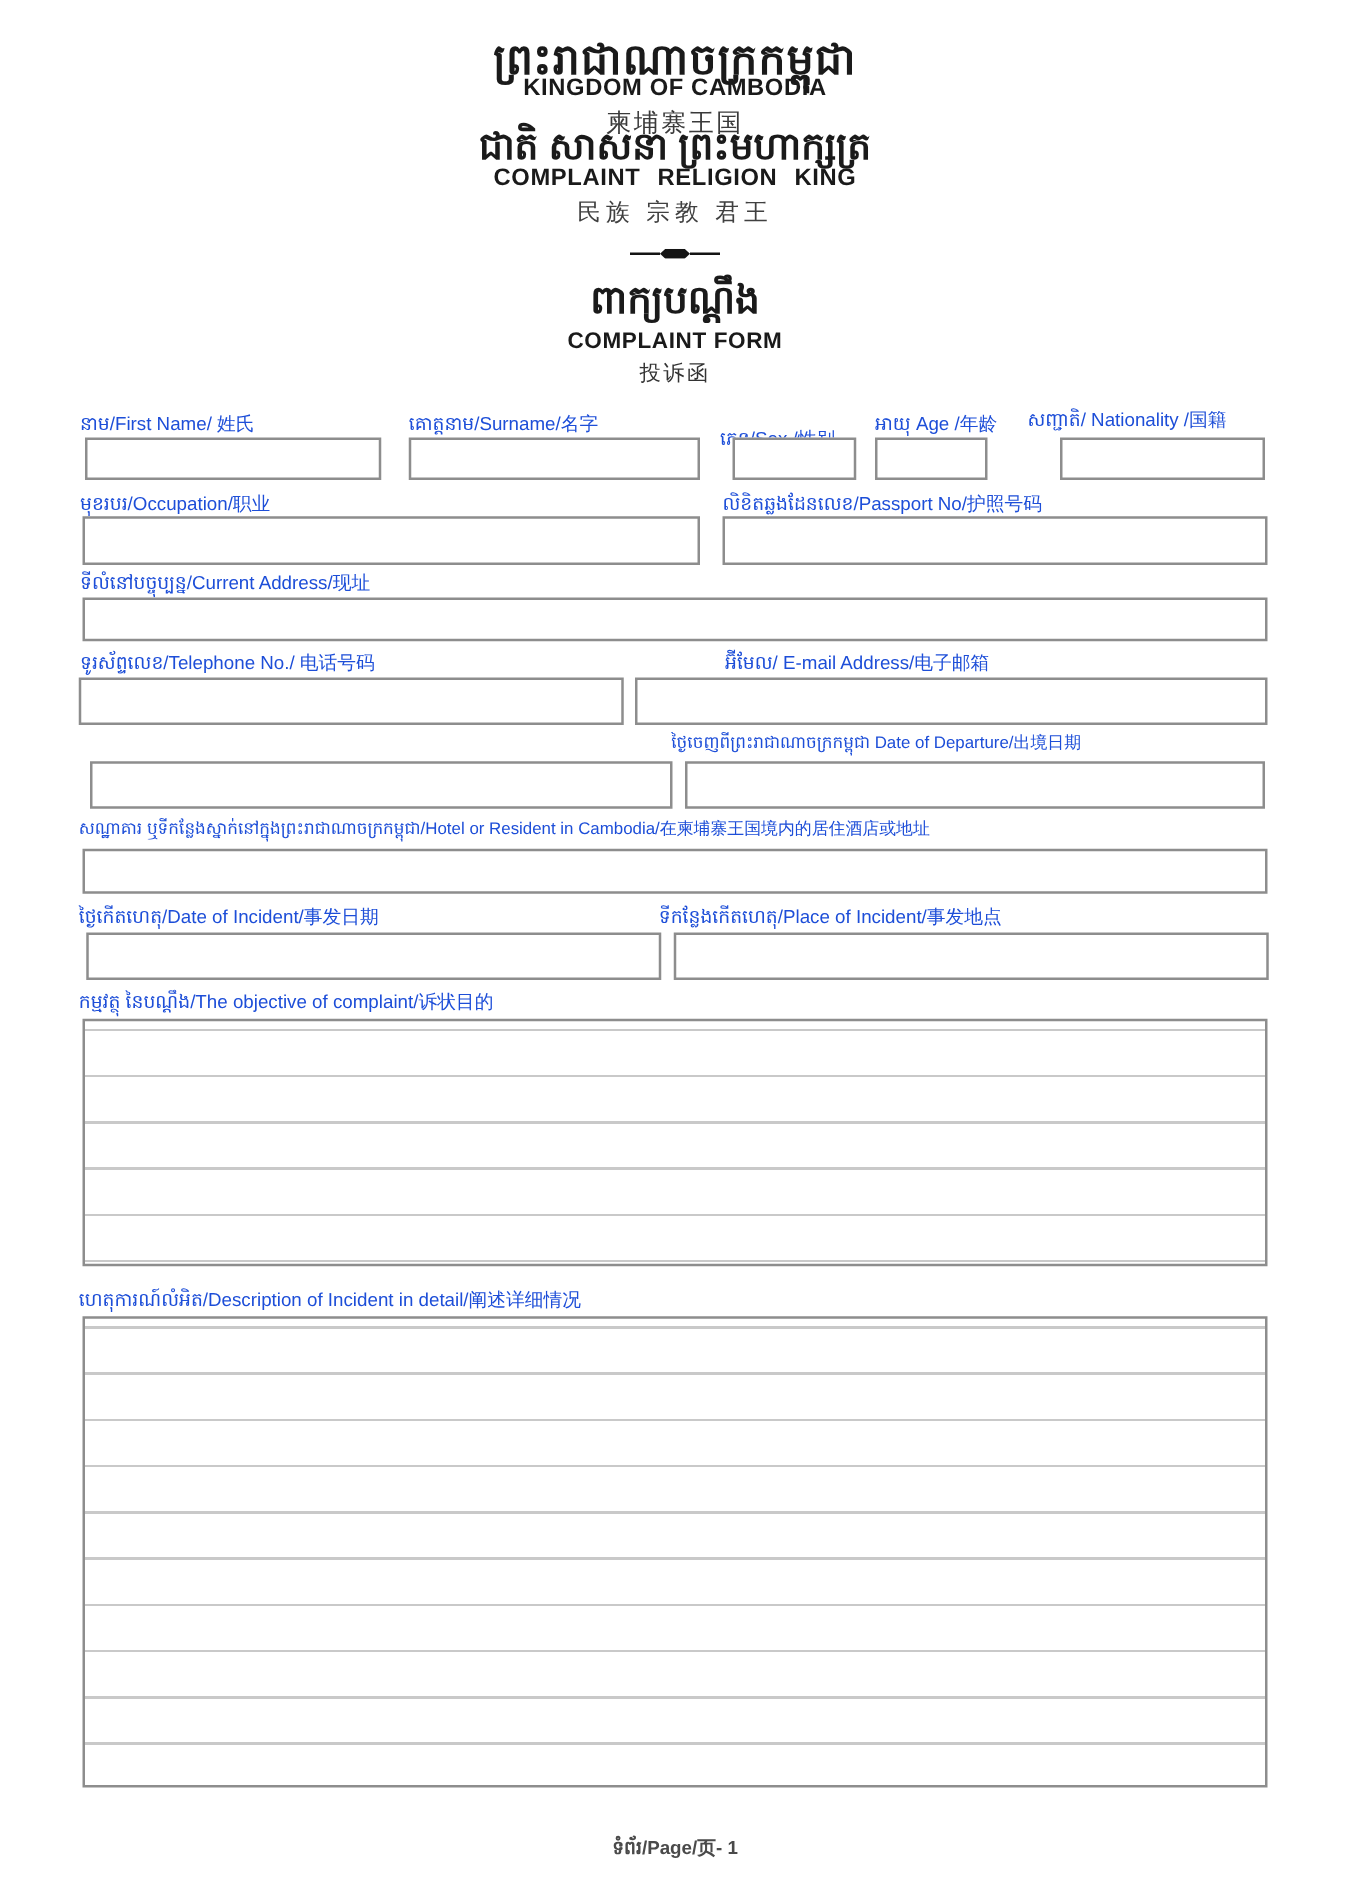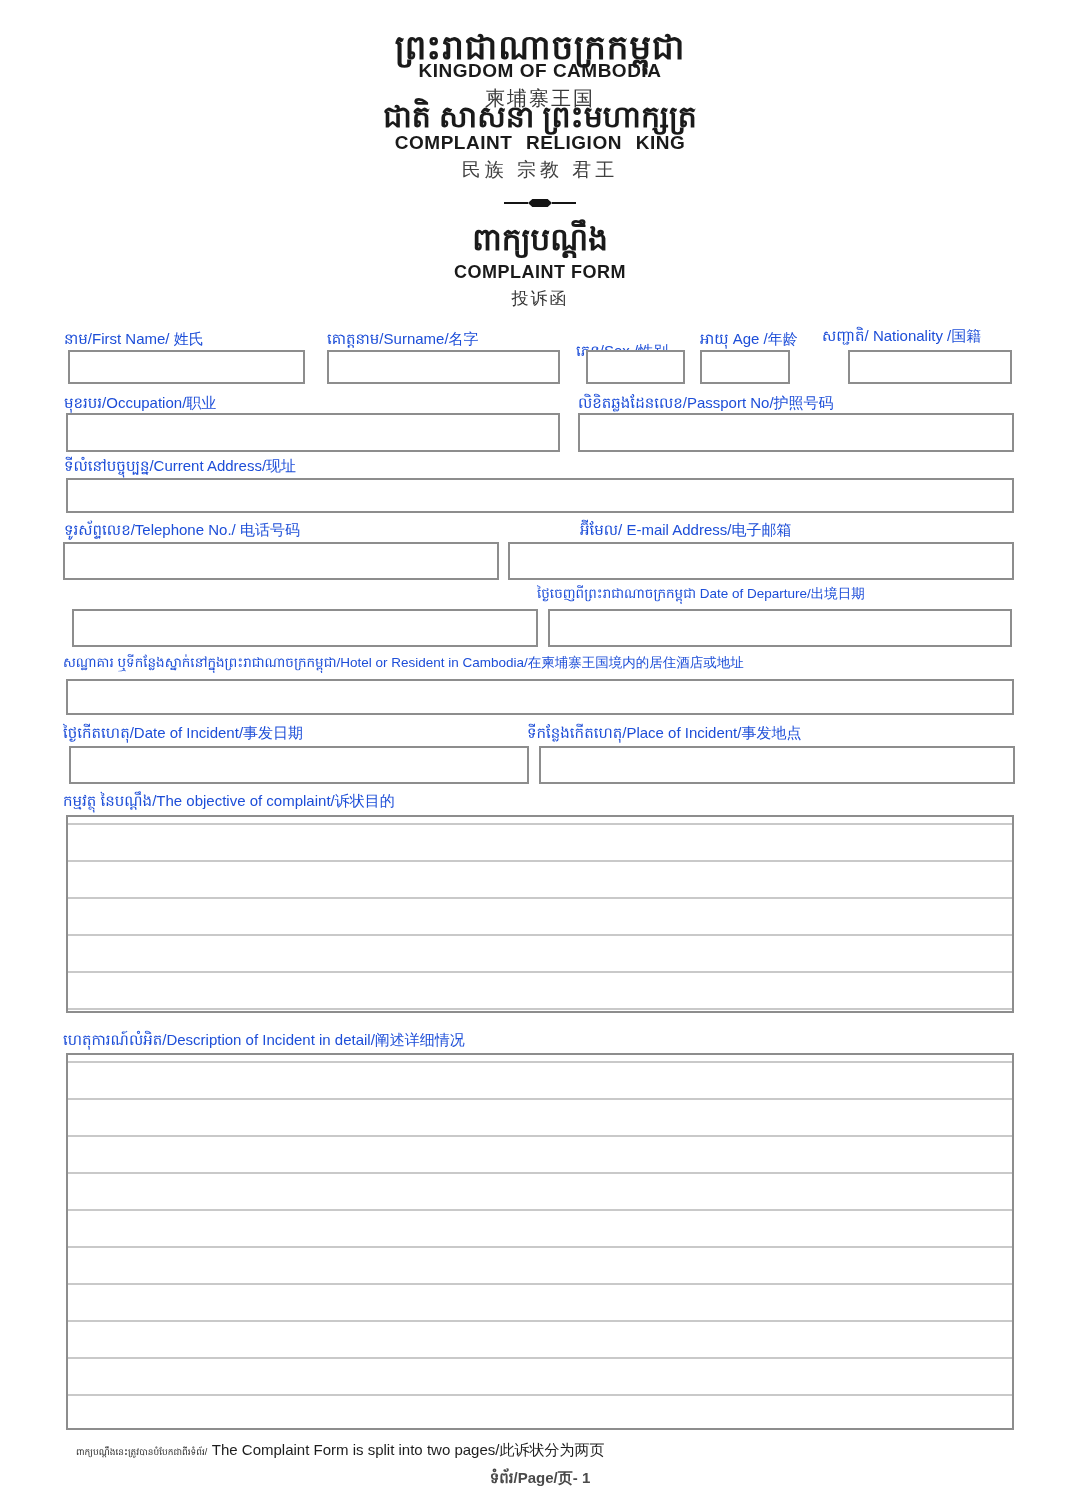--- a/index.html
+++ b/index.html
@@ -157,23 +157,19 @@
   <div class="lbl l-incident-place">ទីកន្លែងកើតហេតុ/Place of Incident/事发地点</div>
   <input class="box b-incident-date" value="" style="">
   <input class="box b-incident-place" value="" style="">
 
   <div class="lbl l-objective">កម្មវត្ថុ នៃបណ្ដឹង/The objective of complaint/诉状目的</div>
   <textarea class="box lined b-objective" style=""></textarea>
 
   <div class="lbl l-description">ហេតុការណ៍លំអិត/Description of Incident in detail/阐述详细情况</div>
   <textarea class="box lined b-description" style=""></textarea>
 
-  <div class="footnote">
-    <span class="fn-khmer">ពាក្យបណ្ដឹងនេះត្រូវបានបំបែកជាពីរទំព័រ/</span>
-    <span class="fn-en">The Complaint Form is split into two pages/此诉状分为两页</span>
-  </div>
 
   <div class="page-footer">
     <span>ទំព័រ/Page/页-</span>
     <span>1</span>
   </div>
 
 </div>
 
 </body></html>

